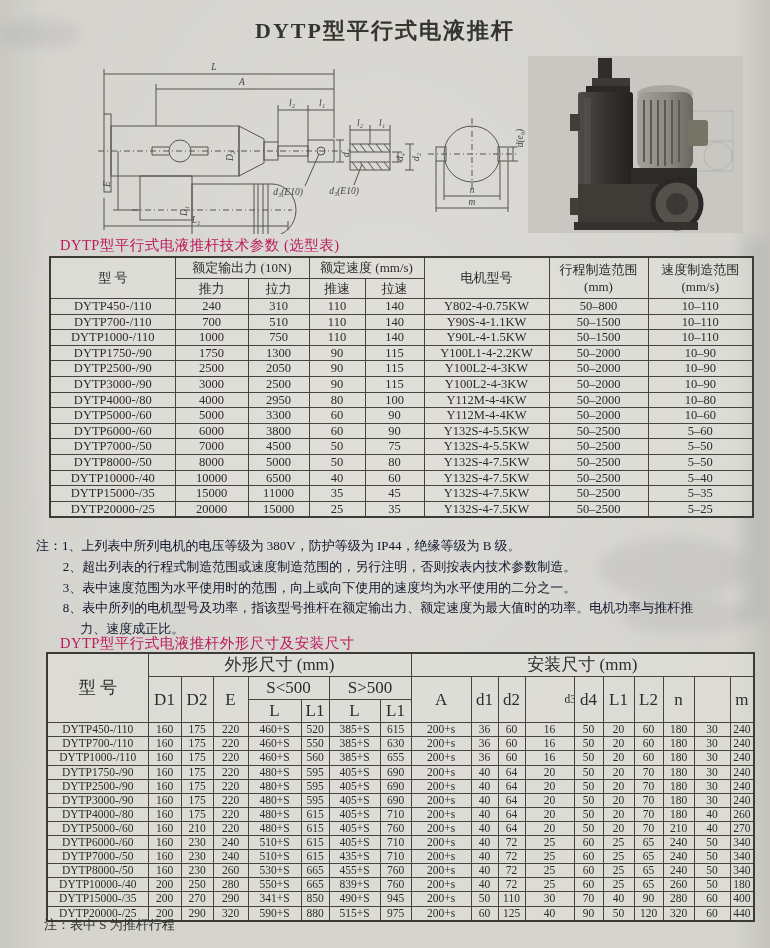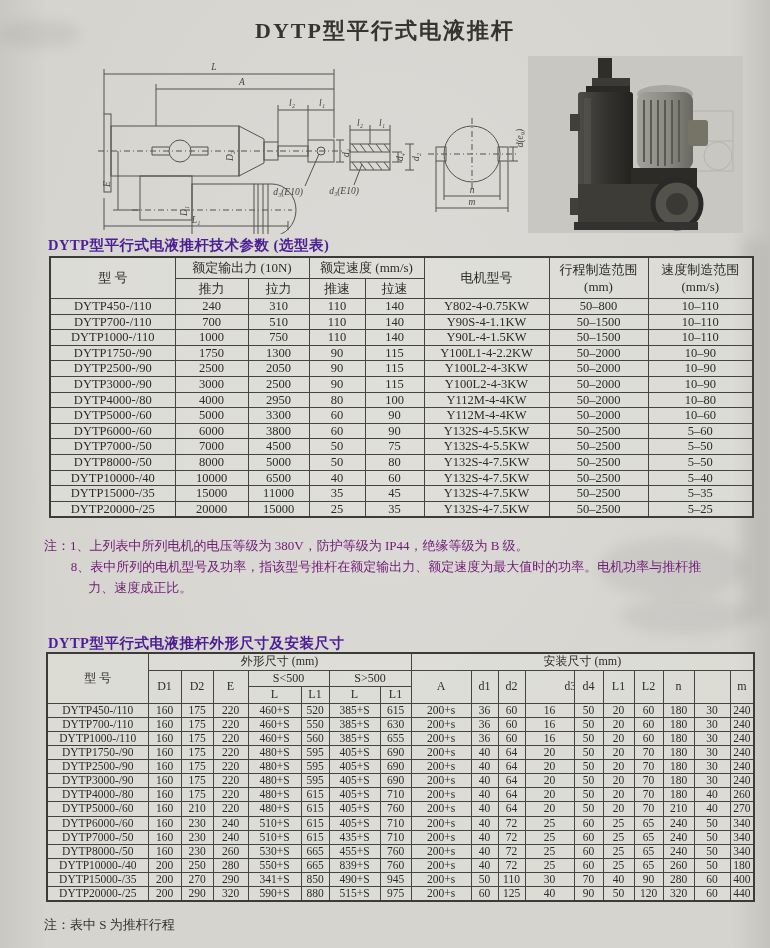--- a/index.html
+++ b/index.html
@@ -18,35 +18,35 @@
   #page-title{
     position:absolute;top:16px;left:0;width:100%;text-align:center;
     font-size:22px;font-weight:bold;letter-spacing:2px;color:#35342f;
   }
   
   #drawing-wrap{position:absolute;left:92px;top:58px;width:438px;height:176px;}
   #photo-wrap{position:absolute;left:528px;top:56px;width:215px;height:177px;}
   svg{display:block;}
   .dim-text{font-family:"Liberation Serif",serif;font-style:italic;font-size:9.5px;fill:#45443f;}
   
-  .caption{position:absolute;left:48px;font-size:14.5px;font-weight:bold;color:#4c1d95;letter-spacing:0.5px;}
+  .caption{position:absolute;left:60px;font-size:14.5px;font-weight:normal;color:#be185d;letter-spacing:0.5px;}
   #caption1{top:236px;}
   #caption2{top:634px;}
   
   table{border-collapse:collapse;table-layout:fixed;background:rgba(226,225,219,0.55);}
   th,td{border:1px solid #45443f;text-align:center;overflow:hidden;white-space:nowrap;font-weight:normal;}
   #table1{position:absolute;left:49px;top:256px;width:703px;border:2px solid #3c3b36;}
   #table1 th{font-size:13px;padding:1px 0;line-height:1.35;white-space:normal;}
   #table1 td{font-size:12.5px;padding:0;height:14.6px;line-height:14.6px;}
   #table2{position:absolute;left:46px;top:652px;width:709px;border:2px solid #3c3b36;}
-  #table2 th{font-size:12px;padding:0;line-height:1.3;white-space:normal;}
+  #table2 th{font-size:17px;padding:0;line-height:1.3;white-space:normal;}
   #table2 th.small{font-size:11.5px;padding-left:39px;}
   #table2 td{font-size:11.5px;padding:0;height:13.1px;line-height:13.1px;}
   
-  #notes1{position:absolute;left:44px;top:536px;width:680px;font-size:13px;line-height:1.6;color:#701a75;}
+  #notes1{position:absolute;left:36px;top:536px;width:680px;font-size:13px;line-height:1.6;color:#0f172a;}
   .note-first{padding-left:3.4em;text-indent:-3.4em;}
   .note-item{margin-left:2.05em;padding-left:1.35em;text-indent:-1.35em;}
   #note2{position:absolute;left:44px;top:916px;font-size:13px;color:#33322d;}
 </style>
 </head>
 <body>
 
 <div class="paper-vignette"></div>
 <div class="smudge" style="left:598px;top:538px;width:150px;height:60px;"></div>
 <div class="smudge" style="left:0;top:20px;width:80px;height:28px;"></div>
@@ -386,20 +386,22 @@
         <td>35</td>
         <td>Y132S-4-7.5KW</td>
         <td>50–2500</td>
         <td>5–25</td>
       </tr>
     </tbody>
 </table>
 
 <div id="notes1">
   <div class="note-first"><span>注：</span><span>1、上列表中所列电机的电压等级为 380V，防护等级为 IP44，绝缘等级为 B 级。</span></div>
+  <div class="note-item">2、超出列表的行程式制造范围或速度制造范围的，另行注明，否则按表内技术参数制造。</div>
+  <div class="note-item">3、表中速度范围为水平使用时的范围，向上或向下使用的速度均为水平使用的二分之一。</div>
   <div class="note-item">8、表中所列的电机型号及功率，指该型号推杆在额定输出力、额定速度为最大值时的功率。电机功率与推杆推力、速度成正比。</div>
 </div>
 
 <div id="caption2" class="caption">DYTP型平行式电液推杆外形尺寸及安装尺寸</div>
 
 <table id="table2">
   <colgroup>
     <col style="width:101px">
       <col style="width:33px">
       <col style="width:32px">

